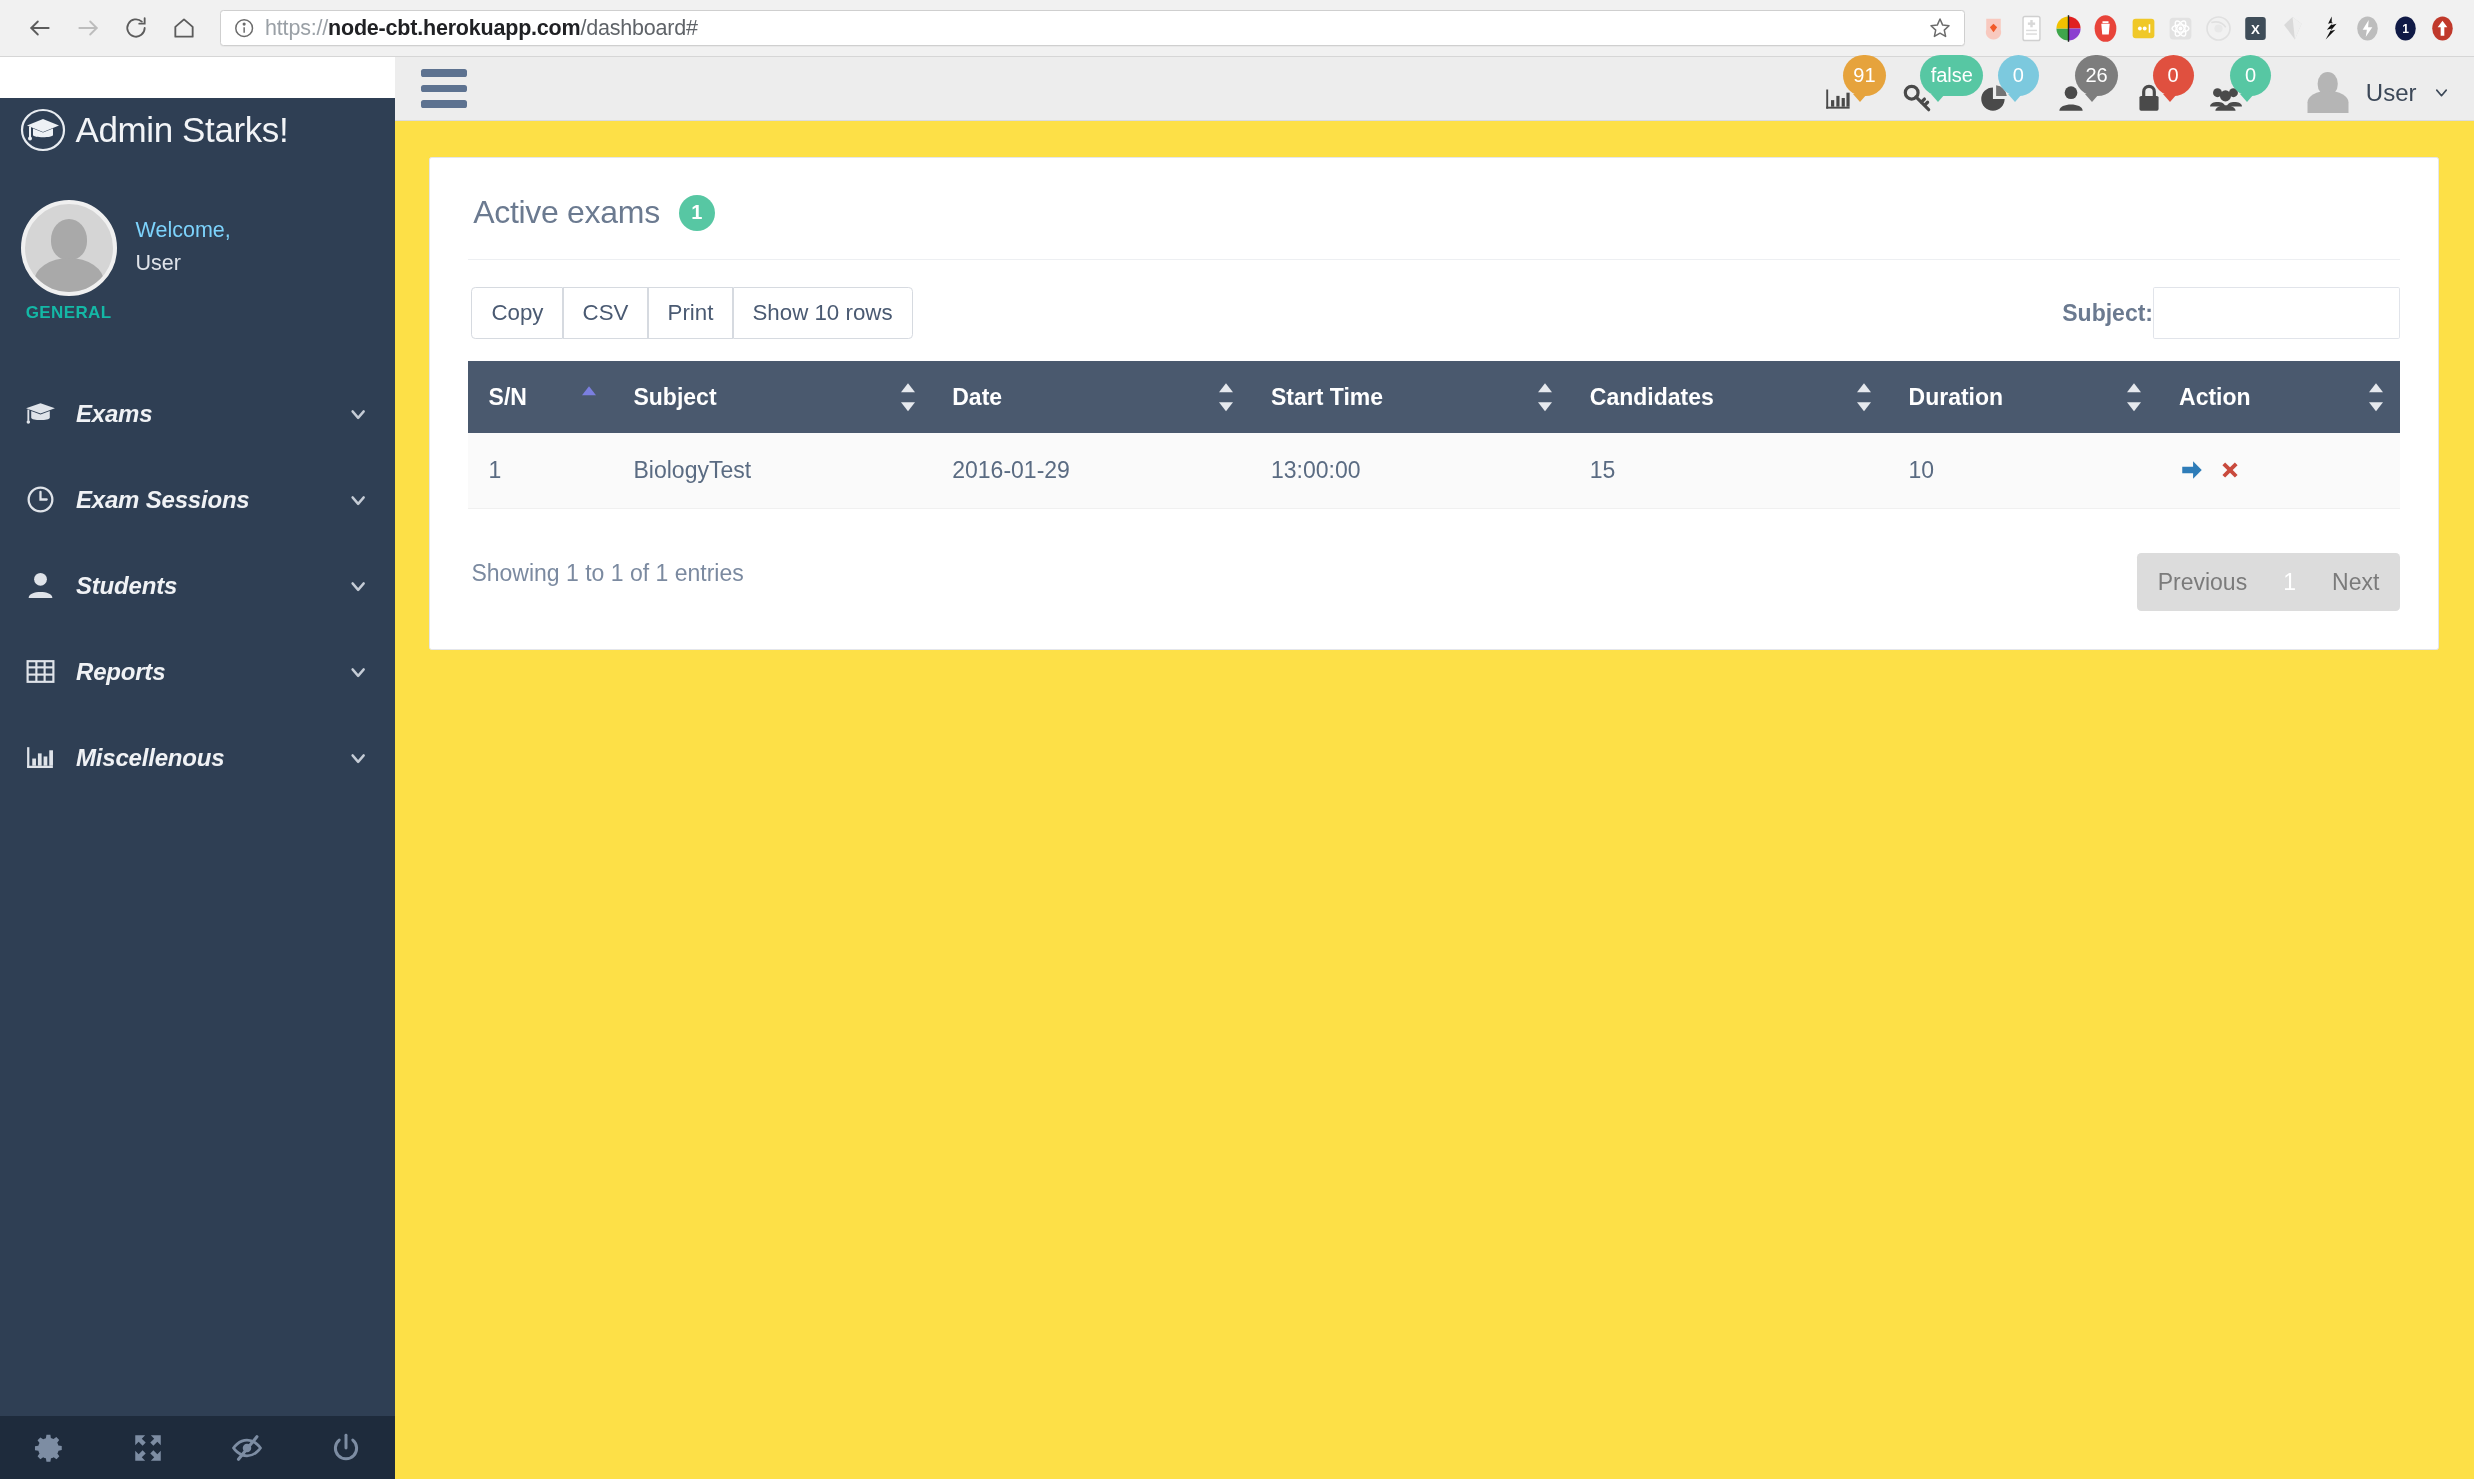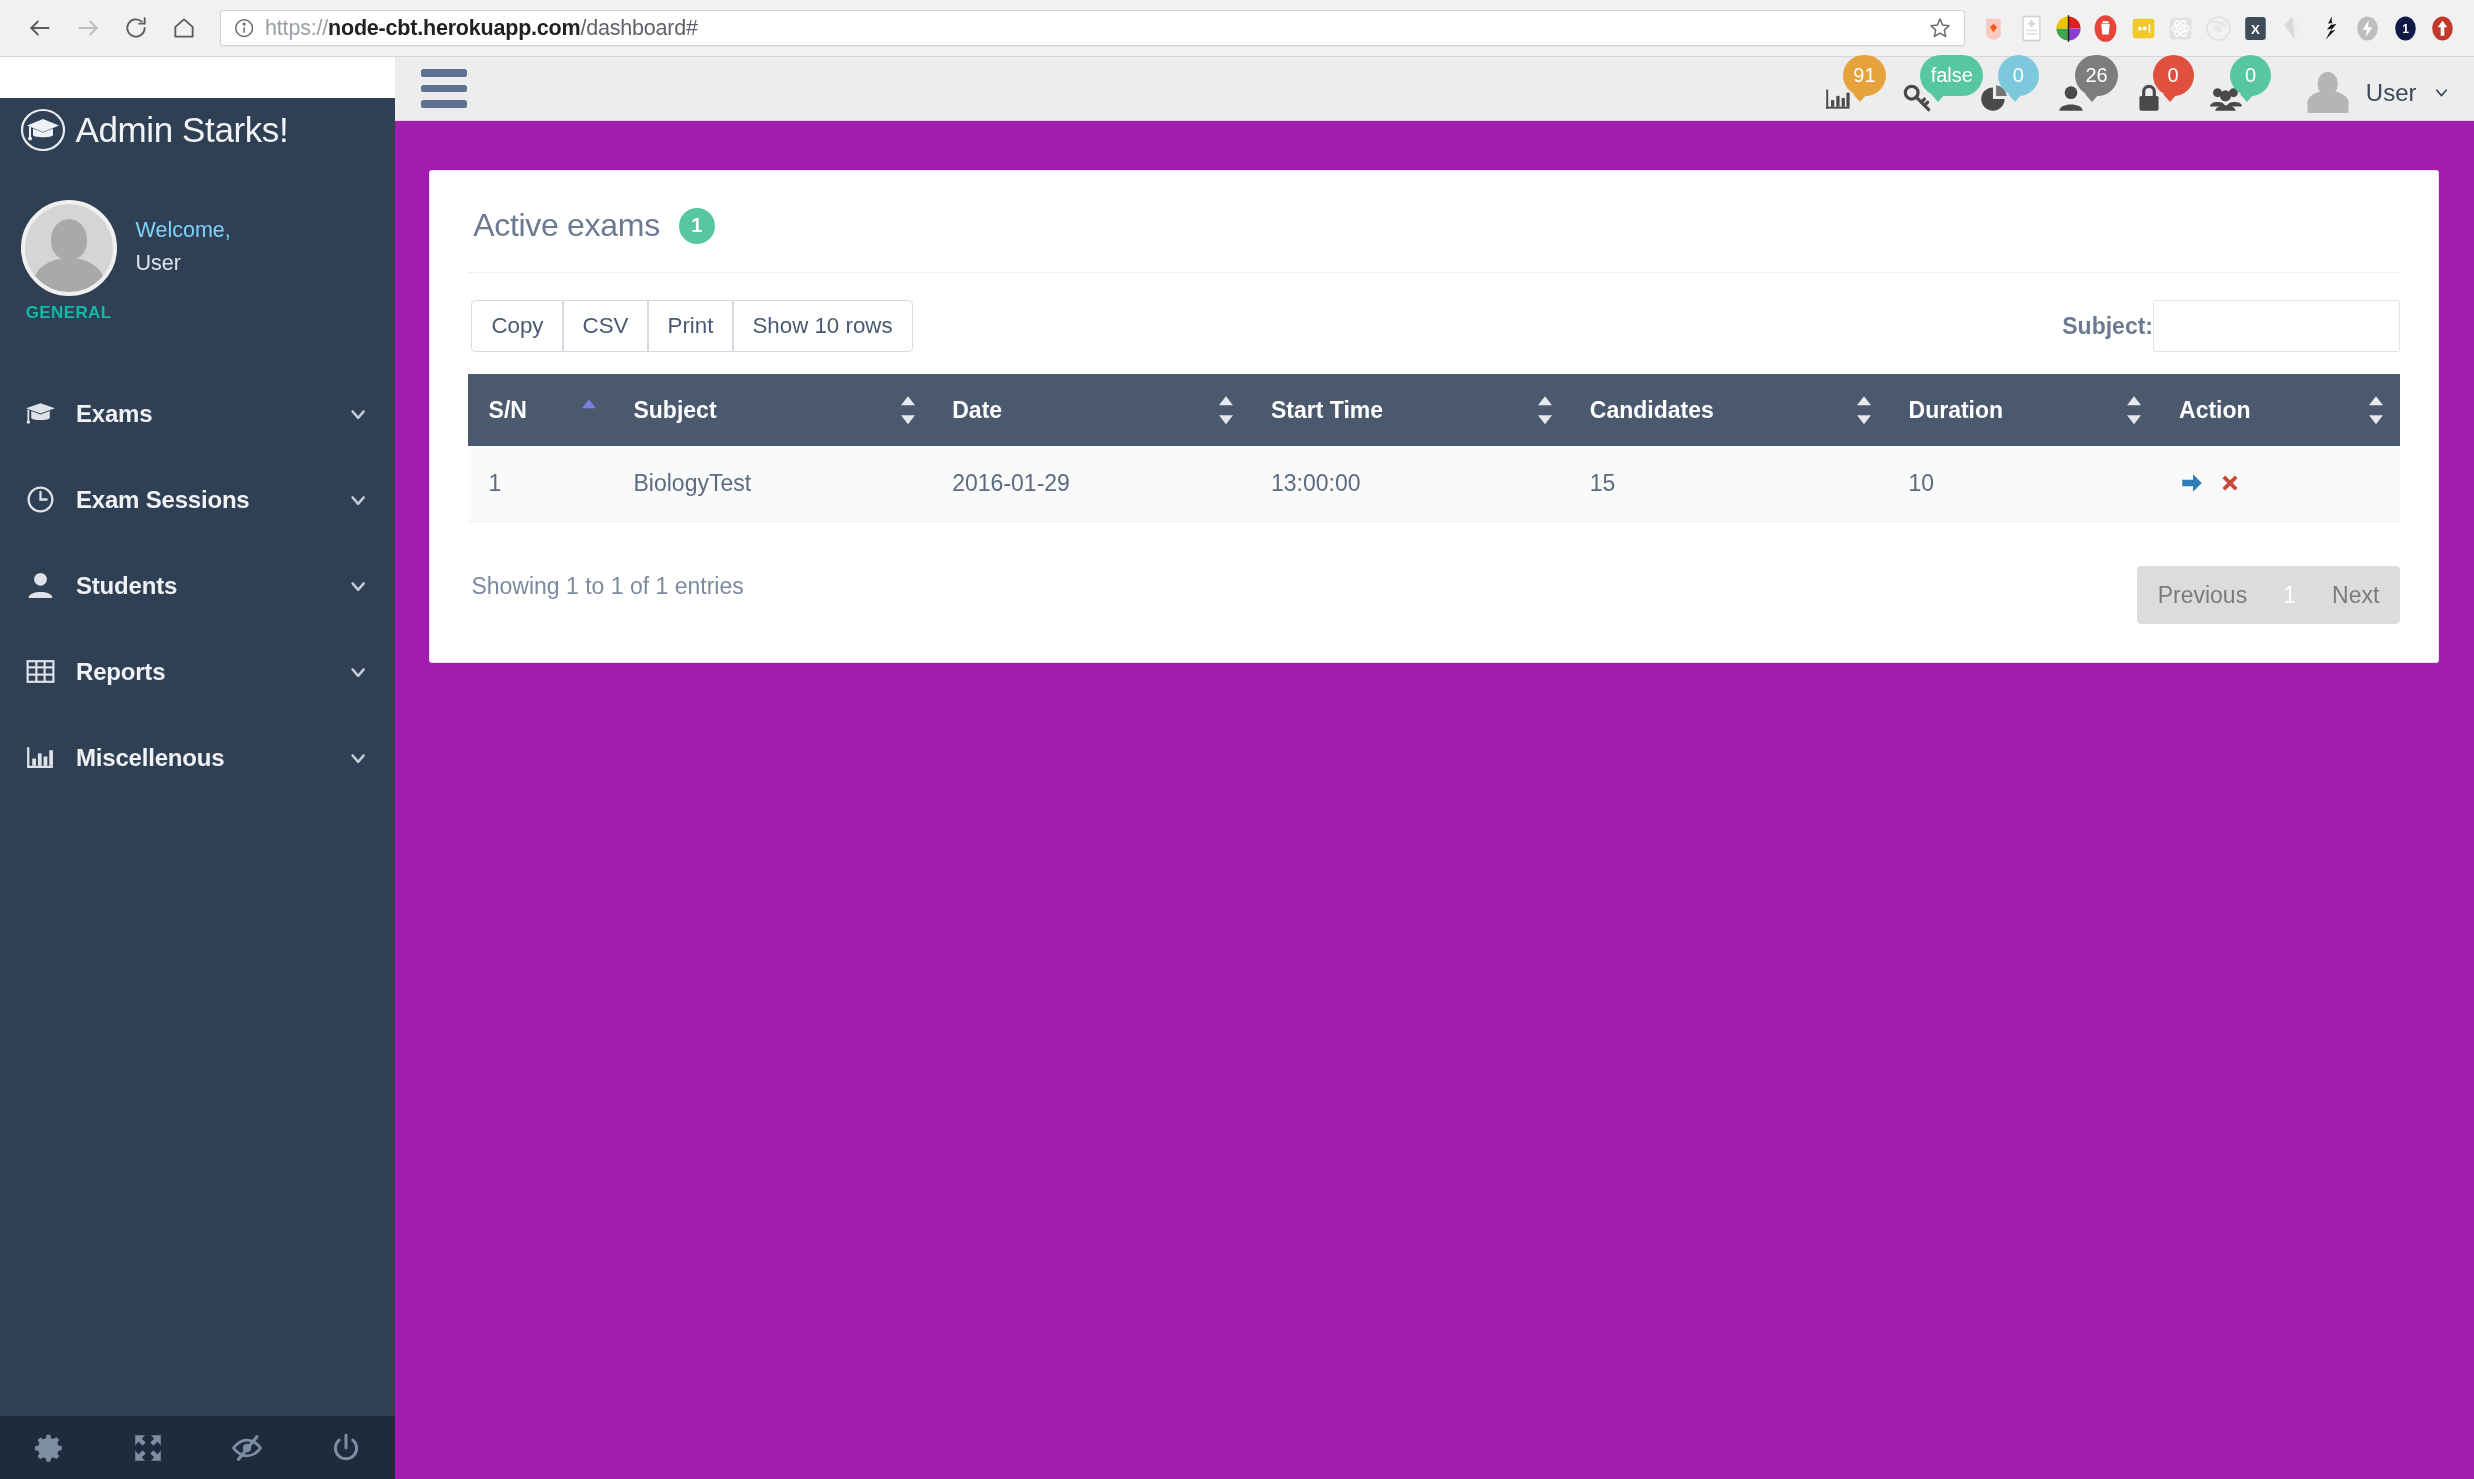--- a/index.html
+++ b/index.html
@@ -114,21 +114,21 @@
   #profile-label {
     font-size: 17px; font-weight: 700;
     color: #14b8a6; letter-spacing: 0.4px;
     margin-top: 6.9px; text-align: center;
     width: 96px;
   }
   #welcome { padding-top: 13.7px; }
   #welcome .line { font-size: 21.5px; color: #7dd3fc; line-height: 1.55; }
   #welcome .line.name { color: #dfe3e9; }
 
-  #nav { margin-top: 48px; }
+  #nav { margin-top: 48px; font-style: italic; }
   .nav-item {
     height: 86px;
     display: flex;
     align-items: center;
     padding: 0 26px 0 24px;
     gap: 19px;
     cursor: pointer;
   }
   .nav-item .nicon {
     width: 33px; height: 33px;
@@ -152,21 +152,21 @@
   }
   .foot-btn {
     flex: 1 1 0;
     display: flex; align-items: center; justify-content: center;
     color: #7d8da3;
     cursor: pointer;
   }
   .foot-btn svg { width: 34px; height: 34px; }
 
   
-  #main { flex: 1; background: #a21caf; display: flex; flex-direction: column; min-width: 0; gap: 13px; }
+  #main { flex: 1; background: #fde047; display: flex; flex-direction: column; min-width: 0; }
 
   #topbar {
     height: 64px;
     background: #ededed;
     display: flex;
     align-items: center;
     padding: 0 24px 0 26px;
     border-bottom: 0.9px solid #dcdcdc;
     flex: 0 0 64px;
   }

